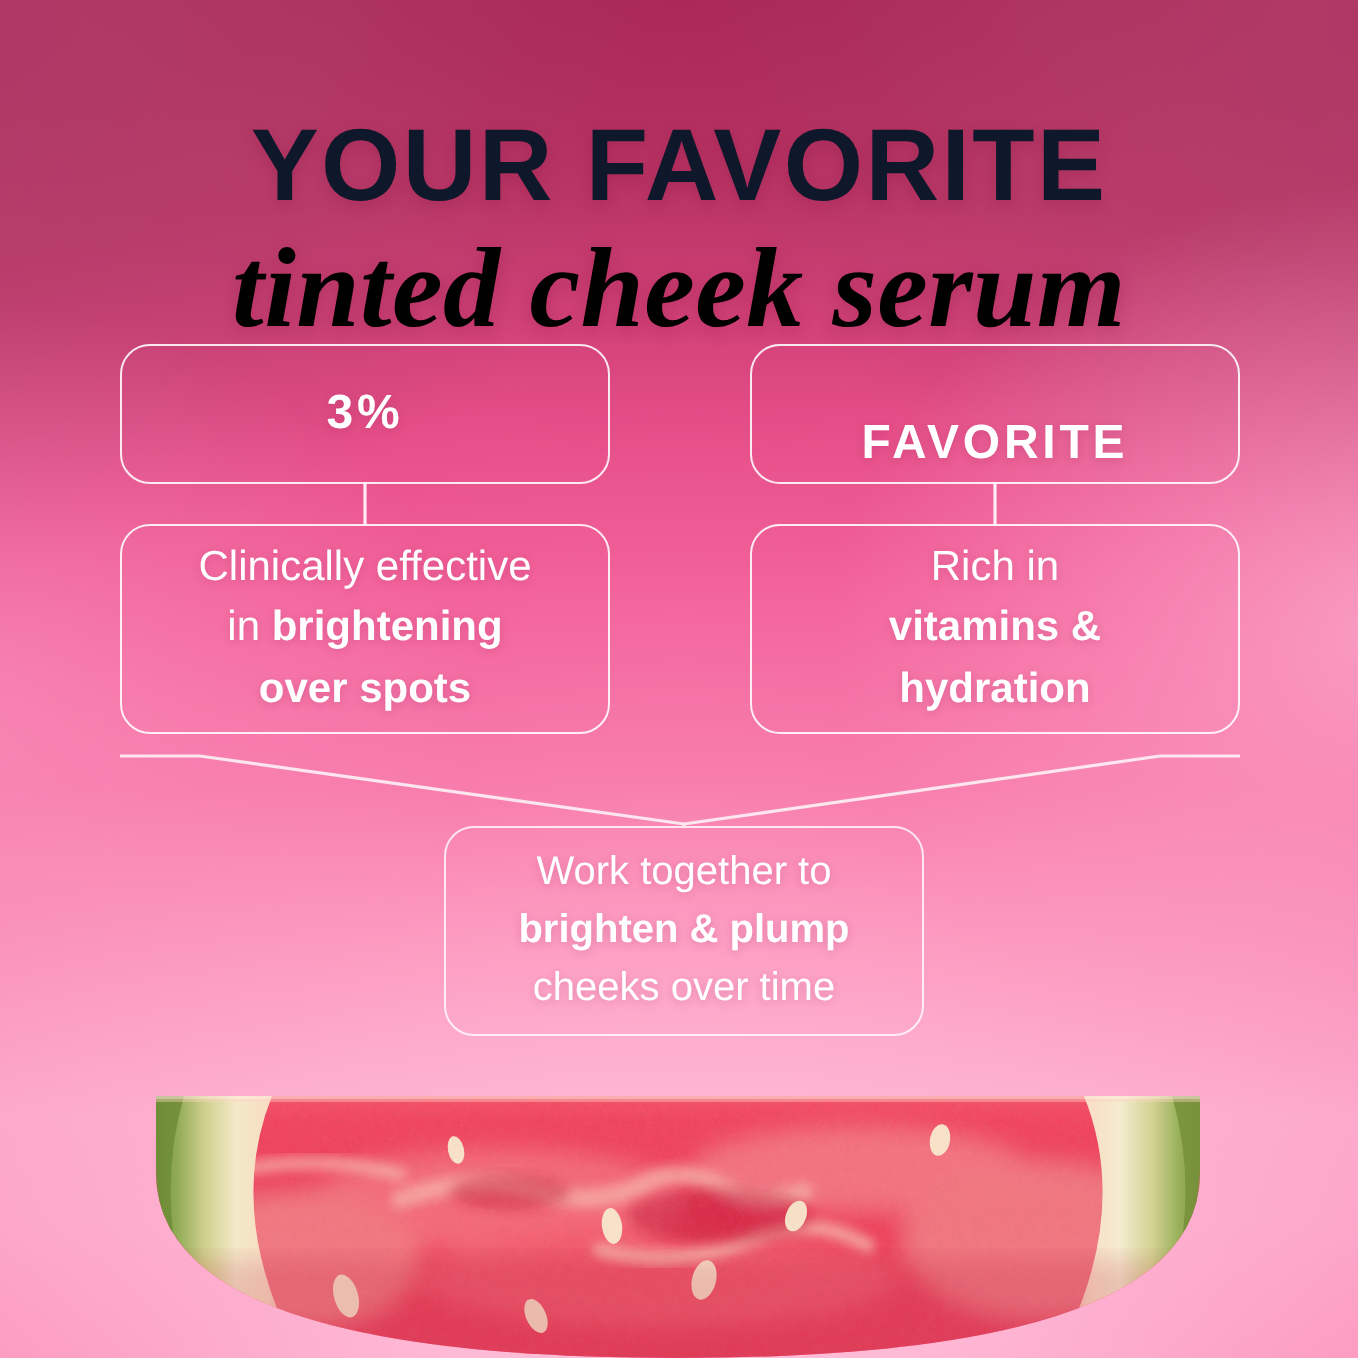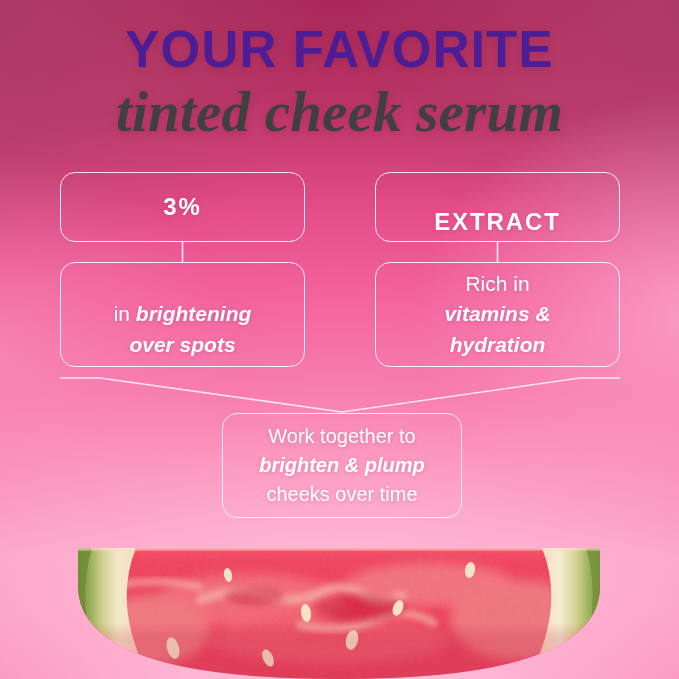--- a/index.html
+++ b/index.html
@@ -77,33 +77,34 @@
   
   .headline-wrap {
     position:absolute; top:24px; left:0; right:0;
     text-align:center;
   }
   .headline {
     font-family:"Liberation Sans", sans-serif;
     font-weight:700;
     font-size:51px;
     letter-spacing:1.2px;
-    color:#4c1d95;
+    color:#0f172a;
     line-height:1.02;
     text-shadow:0 2px 7px rgba(140,20,64,0.28);
+    margin-top:33px;
   }
   .script {
     display:block;
     margin-top:4px;
     font-family:"Liberation Serif", serif;
     font-weight:700;
     font-style:italic;
     font-size:57px;
     letter-spacing:0.2px;
-    color:#404040;
+    color:#000000;
     line-height:1.12;
     text-shadow:0 2px 8px rgba(140,20,64,0.30);
   }
 
   
   #connectors {
     position:absolute; left:0; top:0;
     width:679px; height:679px;
     pointer-events:none;
   }
@@ -142,21 +143,21 @@
 
   .box-bottom {
     left:222px; top:413px;
     width:240px; height:105px;
     font-size:20px;
     font-weight:400;
     line-height:1.45;
     border-color:rgba(255,255,255,0.80);
   }
 
-  .box b { font-weight:700;font-style:italic; }
+  .box b { font-weight:700; }
 
   
   #melon {
     position:absolute;
     left:0; top:0;
     width:679px; height:679px;
     pointer-events:none;
   }
 </style>
 </head>
@@ -308,27 +309,27 @@
 
   <div class="box box-top left">
     <span>
       <span>3%</span><br>
     </span>
   </div>
 
   <div class="box box-top right">
     <span>
       <br>
-      <span>EXTRACT</span>
+      <span>FAVORITE</span>
     </span>
   </div>
 
   <div class="box box-mid left">
     <span>
-      <br>
+      <span>Clinically effective</span><br>
       <span>in </span><b>brightening</b><br>
       <b>over spots</b>
     </span>
   </div>
 
   <div class="box box-bottom">
     <span>
       <span>Work together to</span><br>
       <b>brighten &amp; plump</b><br>
       <span>cheeks over time</span>

